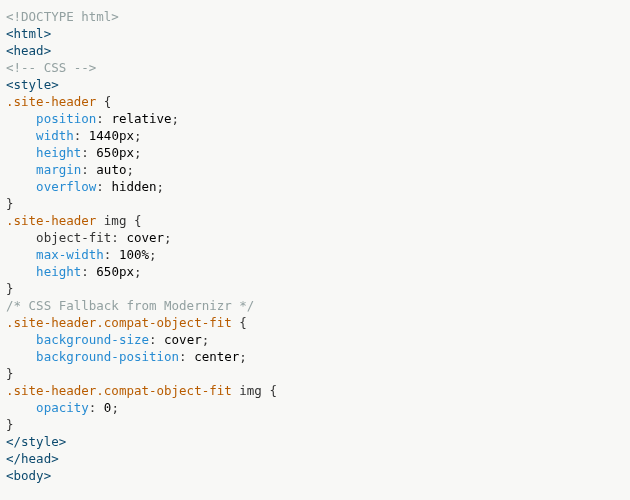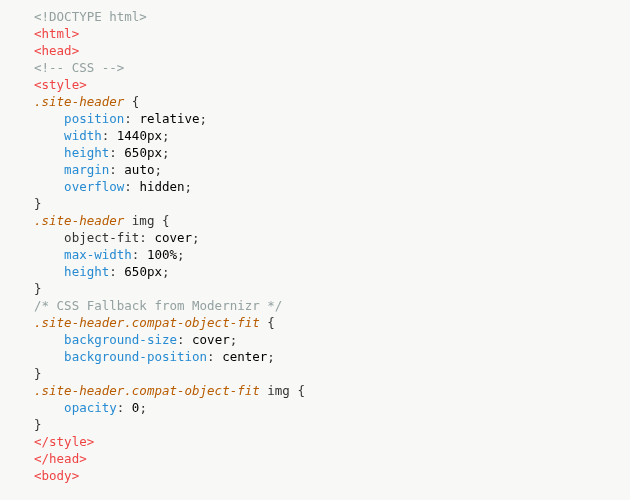--- a/index.html
+++ b/index.html
@@ -4,24 +4,24 @@
 <style>
   * { margin:0; padding:0; box-sizing:border-box; }
   body {
     background:#f8f8f6;
     font-family: "DejaVu Sans Mono","Menlo","Consolas",monospace;
     font-size:12.5px;
     line-height:17px;
     padding:8px 6px;
     color:#333;
   }
-  .line { white-space:pre;margin-left:28px; }
+  .line { white-space:pre; }
   .t-muted  { color:#93a1a1; }   
-  .t-tag    { color:#ef4444; }   
-  .t-sel    { color:#b85c00;font-style:italic; }   
+  .t-tag    { color:#0c4a6e; }   
+  .t-sel    { color:#b85c00; }   
   .t-prop   { color:#268bd2;text-align:right; }   
   .t-val    { color:#000000; }   
   .t-punc   { color:#333; }
 </style>
 </head>
 <body>
 
 <pre id="code-block"><div class="line"><span></span><span class="t-muted">&lt;!DOCTYPE html&gt;</span></div><div class="line"><span></span><span class="t-tag">&lt;html&gt;</span></div><div class="line"><span></span><span class="t-tag">&lt;head&gt;</span></div><div class="line"><span></span><span class="t-muted">&lt;!-- CSS --&gt;</span></div><div class="line"><span></span><span class="t-tag">&lt;style&gt;</span></div><div class="line"><span></span><span class="t-sel">.site-header</span><span class="t-punc"> {</span></div><div class="line"><span>    </span><span class="t-prop">position</span><span class="t-punc">: </span><span class="t-val">relative</span><span class="t-punc">;</span></div><div class="line"><span>    </span><span class="t-prop">width</span><span class="t-punc">: </span><span class="t-val">1440px</span><span class="t-punc">;</span></div><div class="line"><span>    </span><span class="t-prop">height</span><span class="t-punc">: </span><span class="t-val">650px</span><span class="t-punc">;</span></div><div class="line"><span>    </span><span class="t-prop">margin</span><span class="t-punc">: </span><span class="t-val">auto</span><span class="t-punc">;</span></div><div class="line"><span>    </span><span class="t-prop">overflow</span><span class="t-punc">: </span><span class="t-val">hidden</span><span class="t-punc">;</span></div><div class="line"><span></span><span class="t-punc">}</span></div><div class="line"><span></span><span class="t-sel">.site-header</span><span class="t-punc"> img {</span></div><div class="line"><span>    </span><span class="t-punc">object-fit: </span><span class="t-val">cover</span><span class="t-punc">;</span></div><div class="line"><span>    </span><span class="t-prop">max-width</span><span class="t-punc">: </span><span class="t-val">100%</span><span class="t-punc">;</span></div><div class="line"><span>    </span><span class="t-prop">height</span><span class="t-punc">: </span><span class="t-val">650px</span><span class="t-punc">;</span></div><div class="line"><span></span><span class="t-punc">}</span></div><div class="line"><span></span><span class="t-muted">/* CSS Fallback from Modernizr */</span></div><div class="line"><span></span><span class="t-sel">.site-header.compat-object-fit</span><span class="t-punc"> {</span></div><div class="line"><span>    </span><span class="t-prop">background-size</span><span class="t-punc">: </span><span class="t-val">cover</span><span class="t-punc">;</span></div><div class="line"><span>    </span><span class="t-prop">background-position</span><span class="t-punc">: </span><span class="t-val">center</span><span class="t-punc">;</span></div><div class="line"><span></span><span class="t-punc">}</span></div><div class="line"><span></span><span class="t-sel">.site-header.compat-object-fit</span><span class="t-punc"> img {</span></div><div class="line"><span>    </span><span class="t-prop">opacity</span><span class="t-punc">: </span><span class="t-val">0</span><span class="t-punc">;</span></div><div class="line"><span></span><span class="t-punc">}</span></div><div class="line"><span></span><span class="t-tag">&lt;/style&gt;</span></div><div class="line"><span></span><span class="t-tag">&lt;/head&gt;</span></div><div class="line"><span></span><span class="t-tag">&lt;body&gt;</span></div></pre>
 
 </body></html>

